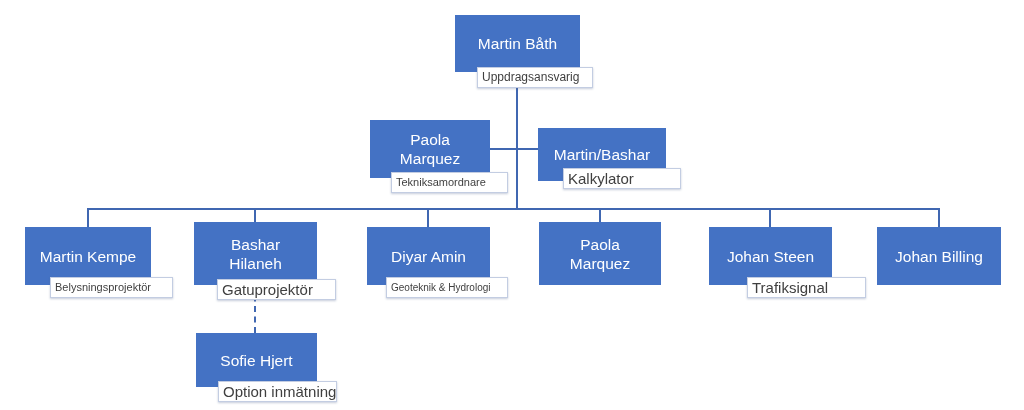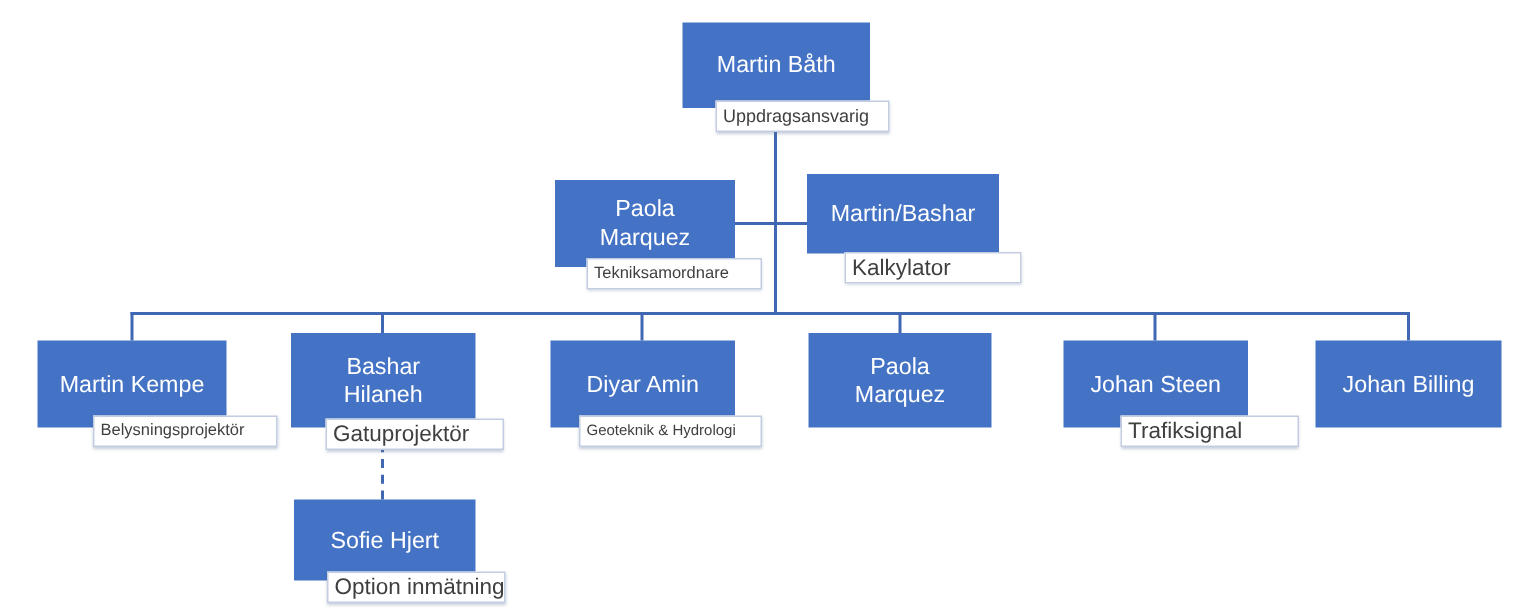--- a/index.html
+++ b/index.html
@@ -74,29 +74,29 @@
   <div class="node" style="left:455px;top:15px;width:125px;height:57px">
     <span class="name">Martin Båth</span>
   </div>
   <div class="role-label role-md" style="left:477px;top:67px;width:116px">Uppdragsansvarig</div>
 
   <div class="node" style="left:370px;top:120px;width:120px;height:58px">
     <span class="name" style="max-width:74px">Paola Marquez</span>
   </div>
   <div class="role-label role-sm" style="left:391px;top:172px;width:117px">Tekniksamordnare</div>
 
-  <div class="node" style="left:538px;top:116px;width:128px;height:53px">
+  <div class="node" style="left:538px;top:128px;width:128px;height:53px">
     <span class="name">Martin/Bashar</span>
   </div>
   <div class="role-label role-lg" style="left:563px;top:168px;width:118px">Kalkylator</div>
 
   <div class="node" style="left:25px;top:227px;width:126px;height:58px">
     <span class="name">Martin Kempe</span>
   </div>
-  <div class="role-label role-sm" style="left:62px;top:277px;width:123px">Belysningsprojektör</div>
+  <div class="role-label role-sm" style="left:50px;top:277px;width:123px">Belysningsprojektör</div>
 
   <div class="node" style="left:194px;top:222px;width:123px;height:63px">
     <span class="name" style="max-width:72px">Bashar Hilaneh</span>
   </div>
   <div class="role-label role-lg" style="left:217px;top:279px;width:119px">Gatuprojektör</div>
 
   <div class="node" style="left:367px;top:227px;width:123px;height:58px">
     <span class="name">Diyar Amin</span>
   </div>
   <div class="role-label role-xs" style="left:386px;top:277px;width:122px">Geoteknik &amp; Hydrologi</div>

